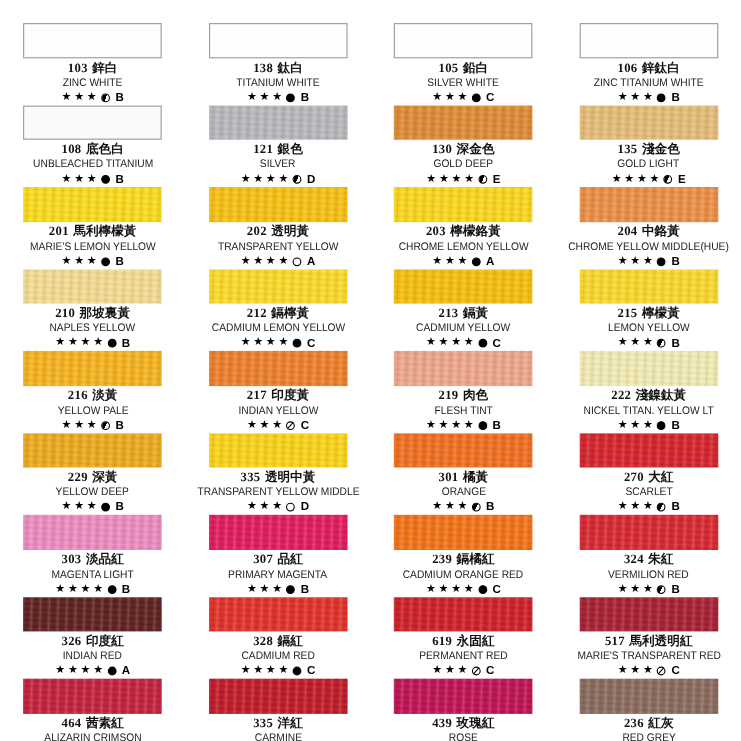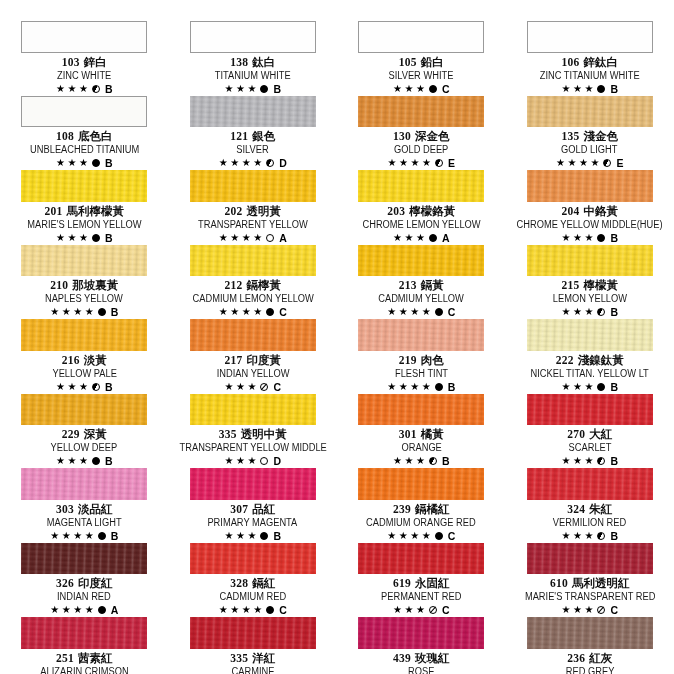--- a/index.html
+++ b/index.html
@@ -559,35 +559,35 @@
           <span class="star">★</span>
           <span class="star">★</span>
           <span class="opac slash"></span>
           <span class="grade">C</span>
         </div>
       </div>
       <div class="cell">
         <div class="swatch" style="background: rgb(168, 31, 50);">
           <div class="tex"></div>
         </div>
-        <div class="cn"><span class="num">610</span><span>馬利透明紅</span></div>
+        <div class="cn"><span class="num">517</span><span>馬利透明紅</span></div>
         <div class="en">MARIE'S TRANSPARENT RED</div>
         <div class="rating">
           <span class="star">★</span>
           <span class="star">★</span>
           <span class="star">★</span>
           <span class="opac slash"></span>
           <span class="grade">C</span>
         </div>
       </div>
       <div class="cell">
         <div class="swatch" style="background: rgb(197, 32, 60);">
           <div class="tex"></div>
         </div>
-        <div class="cn"><span class="num">251</span><span>茜素紅</span></div>
+        <div class="cn"><span class="num">464</span><span>茜素紅</span></div>
         <div class="en">ALIZARIN CRIMSON</div>
         <div class="rating">
           <span class="star">★</span>
           <span class="star">★</span>
           <span class="star">★</span>
           <span class="opac half"></span>
           <span class="grade">B</span>
         </div>
       </div>
       <div class="cell">

